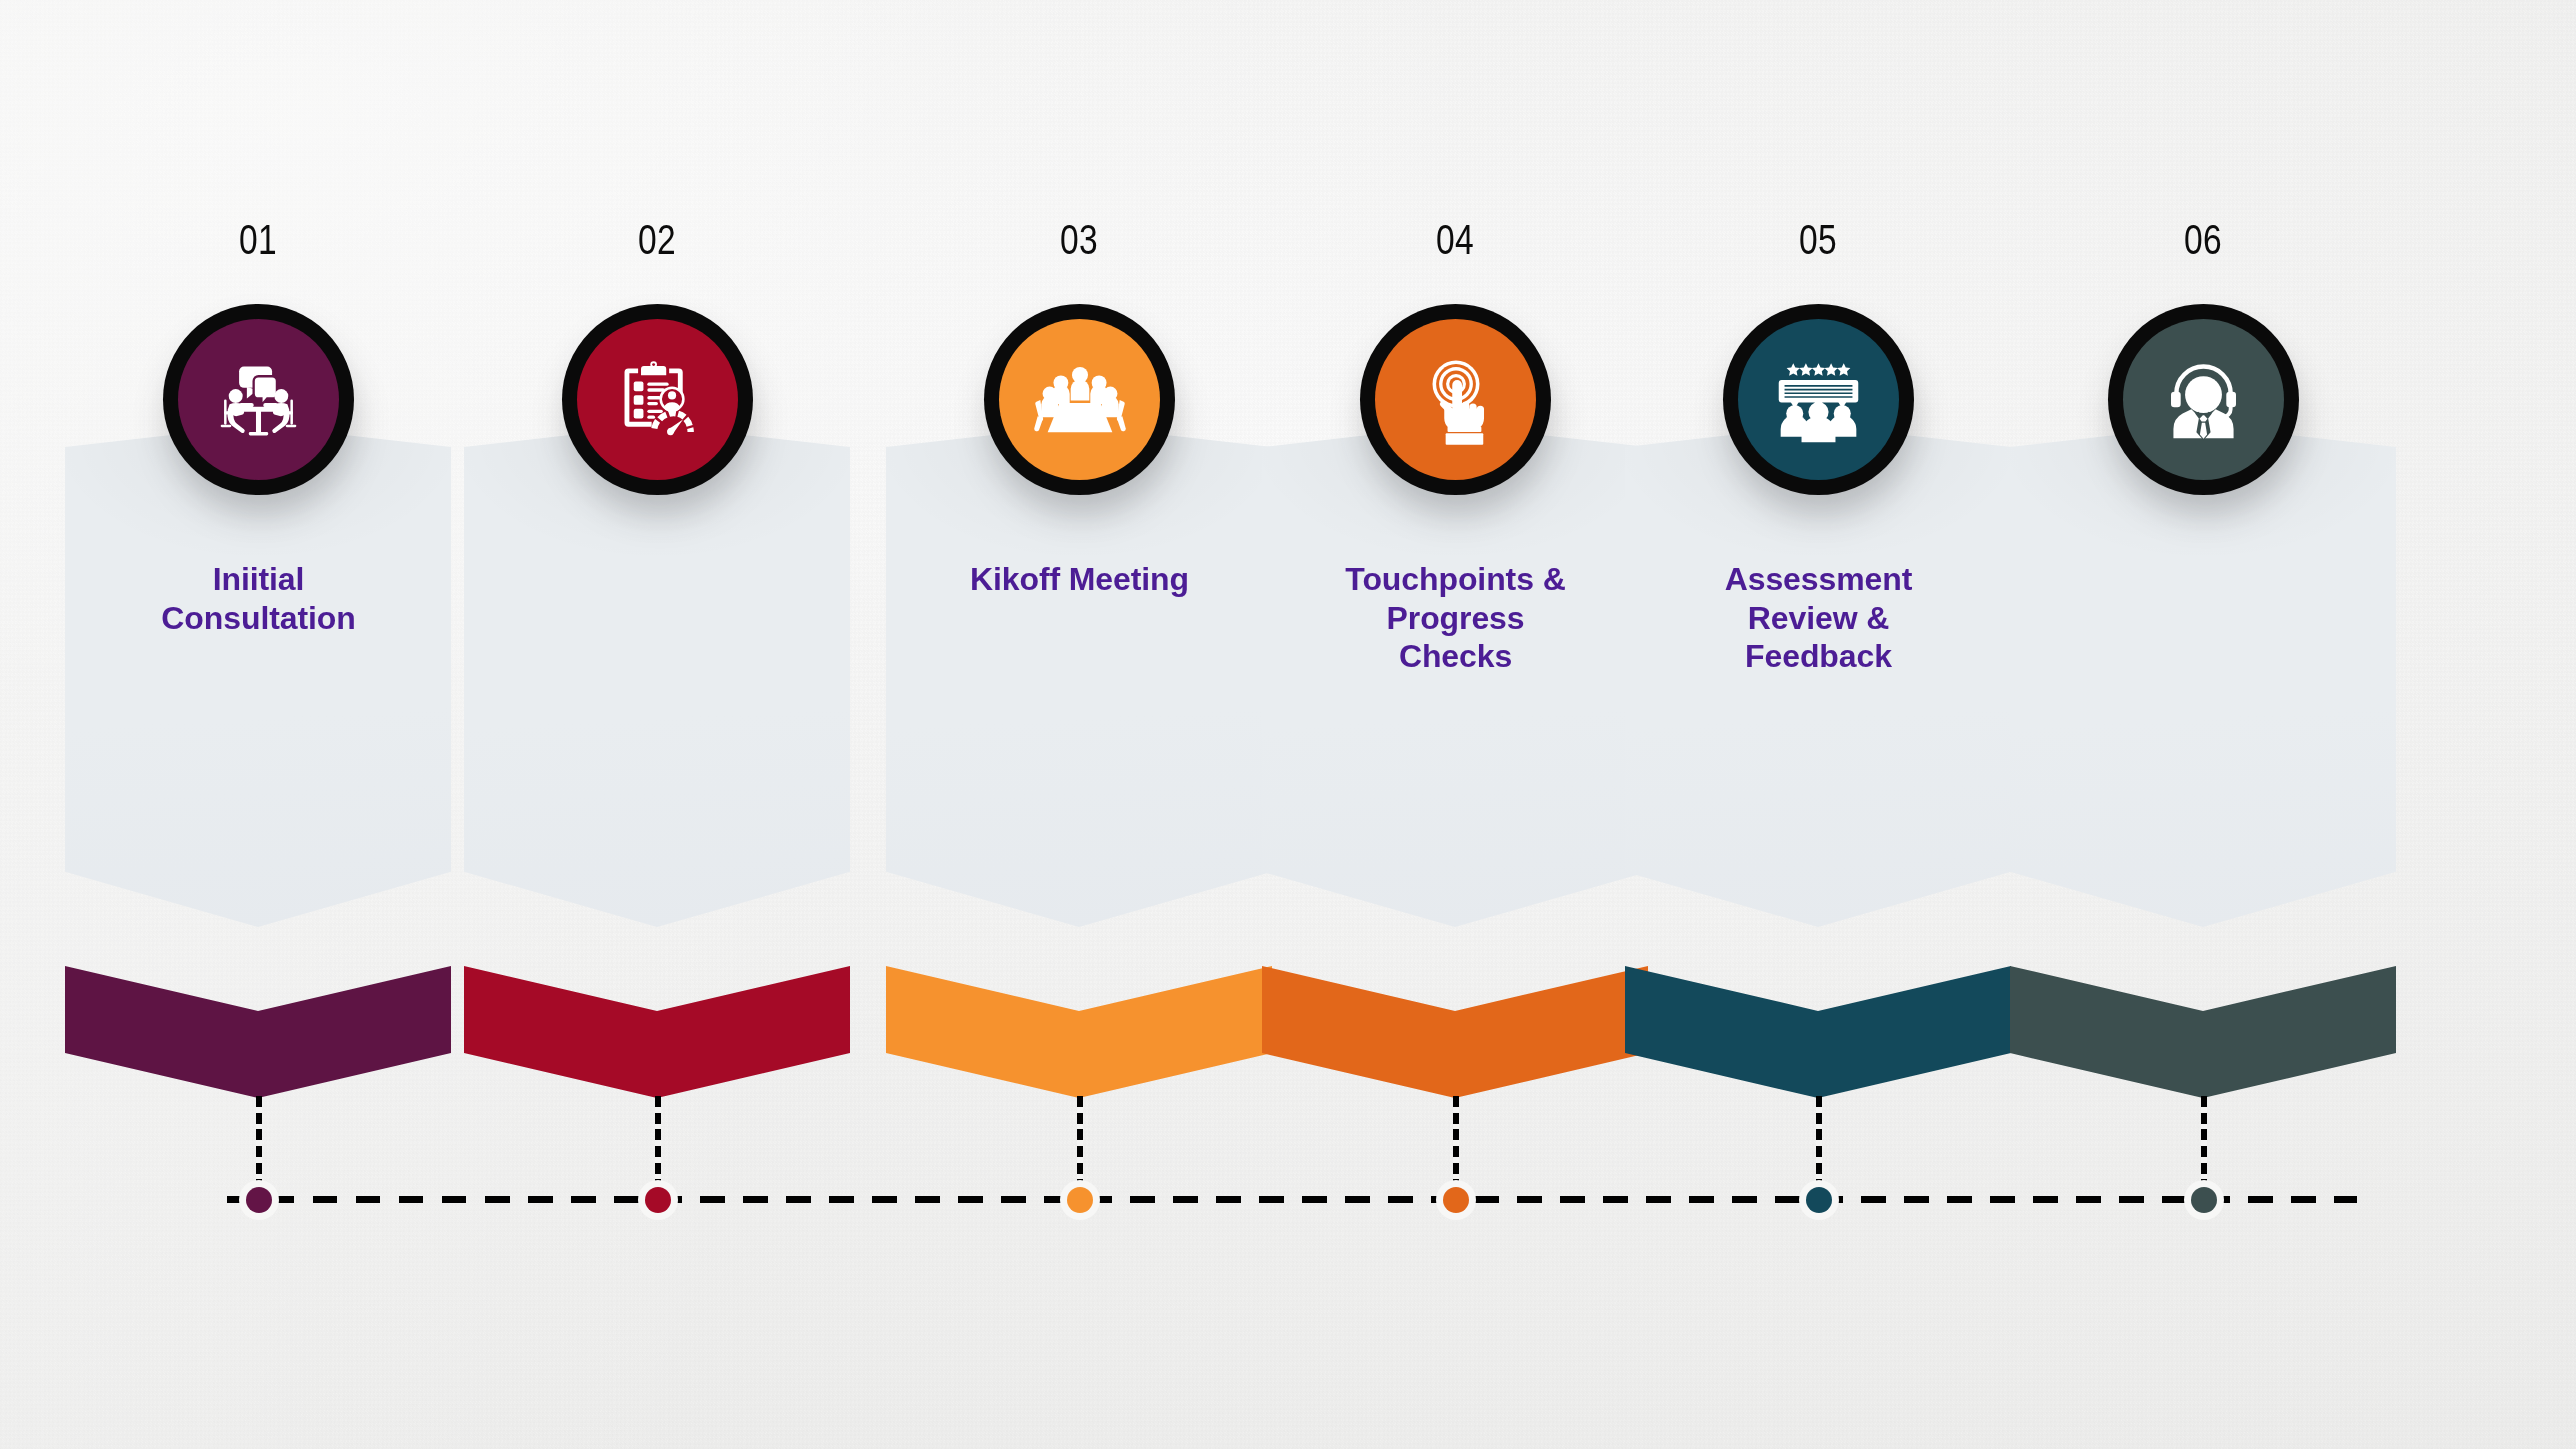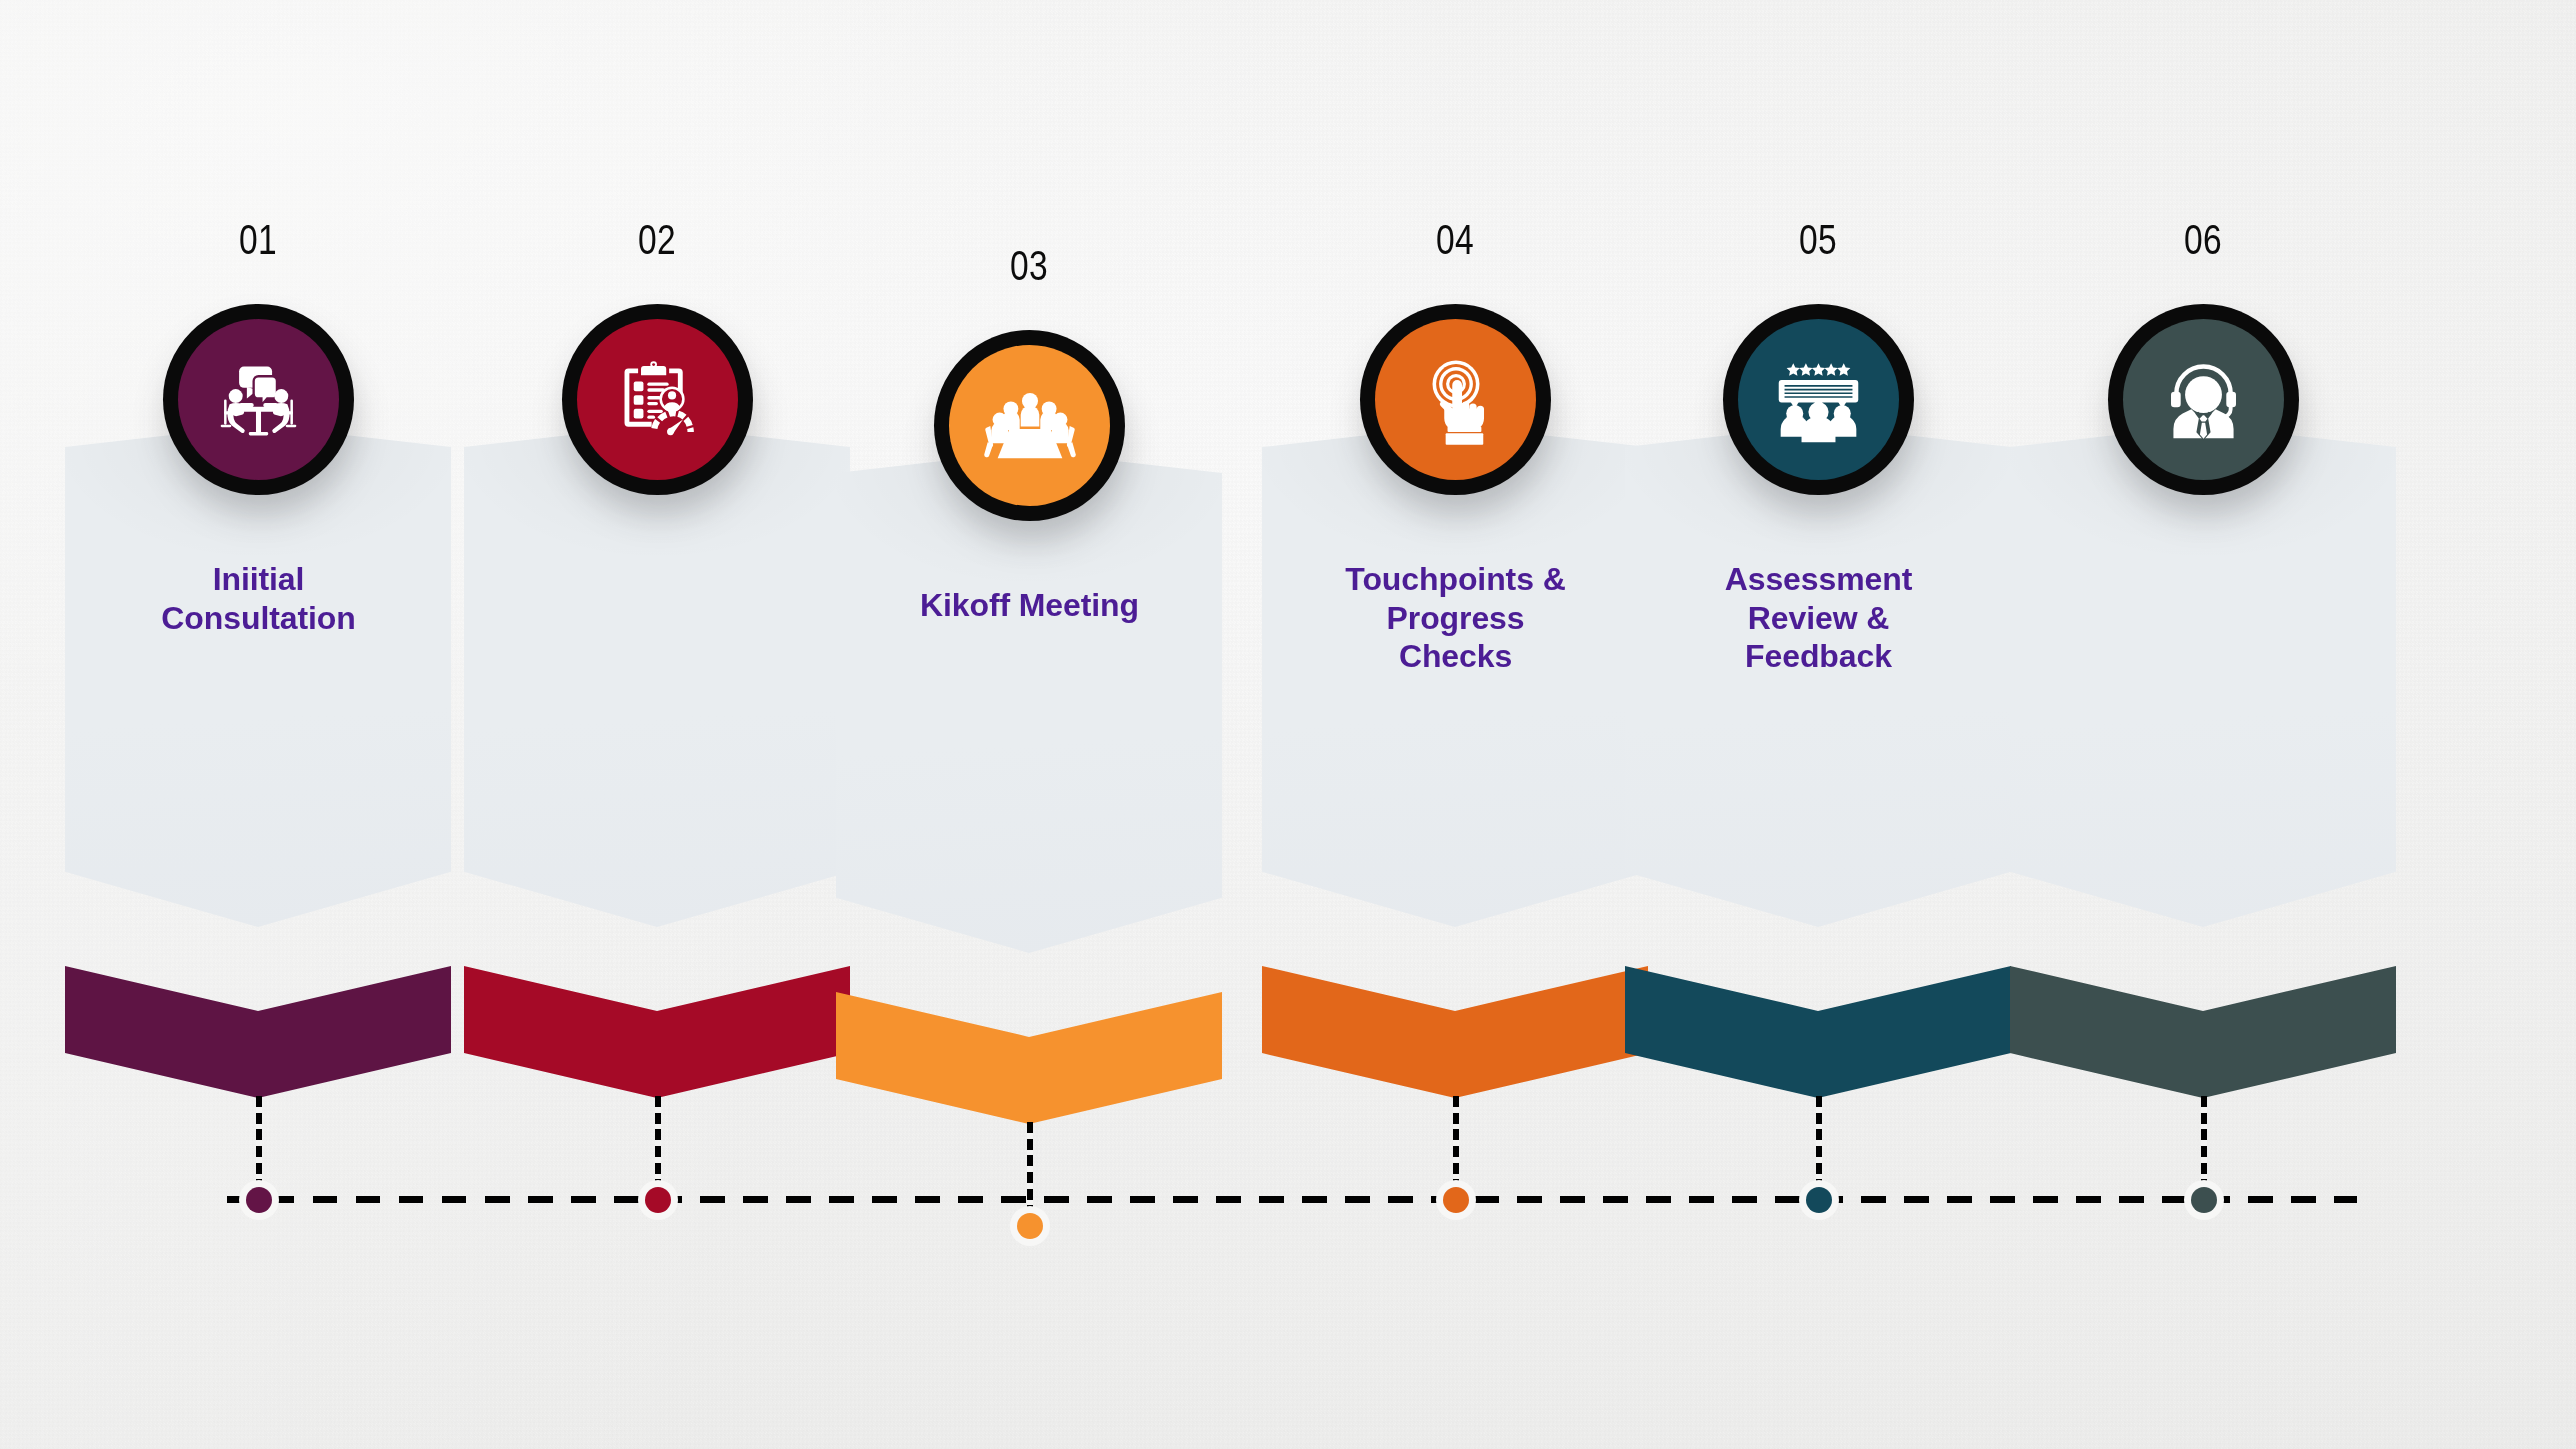--- a/index.html
+++ b/index.html
@@ -314,21 +314,21 @@
       </div>
     </div>
 
     <div class="chev" style="background:#A50A27;"></div>
     <div class="stem"></div>
     <div class="node">
       <div class="node-core" style="background:#A50A27;"></div>
     </div>
   </div>
 
-  <div class="col" style="left:823px;margin-top:26px;">
+  <div class="col" style="left:873px;">
     <div class="step-number" style="top:218px;">03</div>
 
     <div class="card">
       <div class="card-sheen"></div>
     </div>
 
     <div class="card-label">
       <div>Kikoff Meeting</div>
     </div>
 

